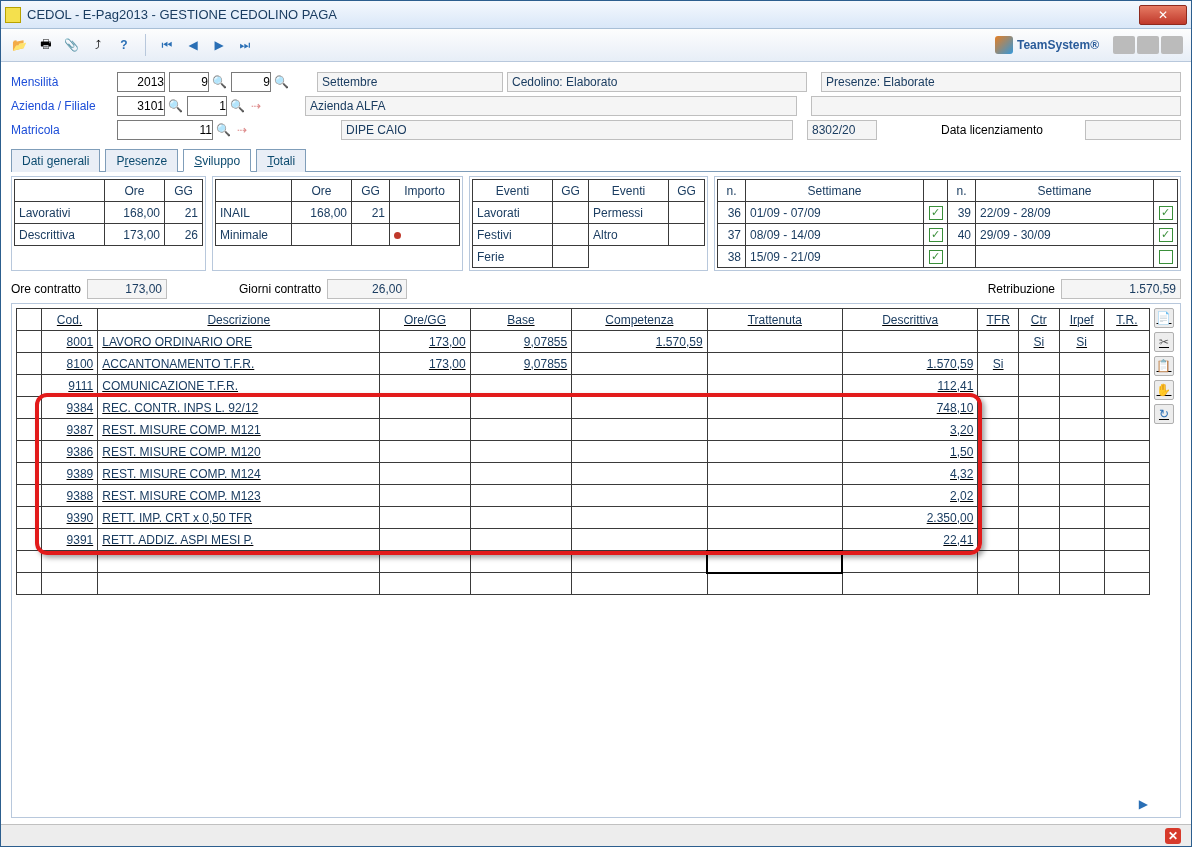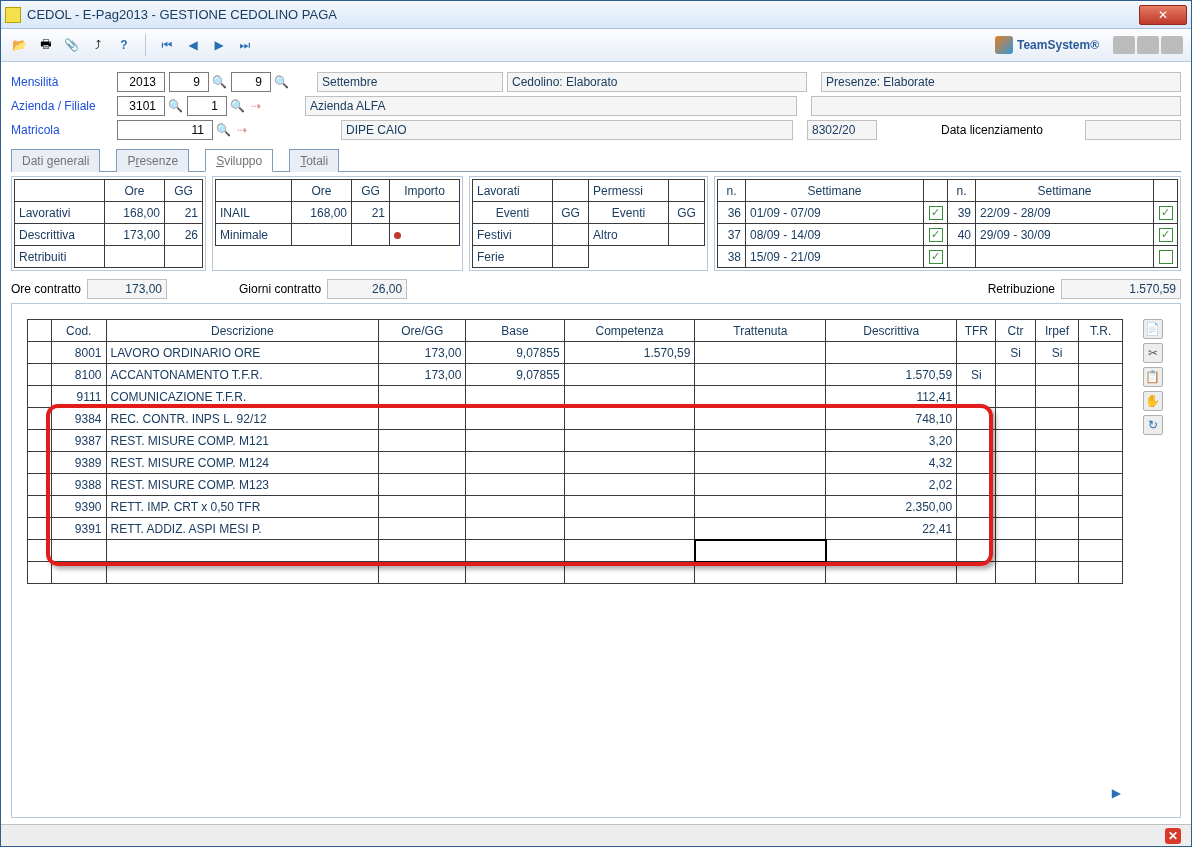--- a/index.html
+++ b/index.html
@@ -13,36 +13,36 @@
   .tbtn { width:22px; height:22px; border:1px solid transparent; border-radius:2px; display:flex; align-items:center; justify-content:center; cursor:pointer; }
   .sep { width:1px; height:22px; background:#b8c8dc; margin:0 6px; }
   .brand { margin-left:auto; display:flex; align-items:center; gap:4px; color:#2a5c9a; font-weight:600; font-size:14px; }
   .brand-logo { width:18px; height:18px; border-radius:3px; background: linear-gradient(135deg,#e67e22,#3498db); }
   .right-btns { display:flex; gap:2px; margin-left:10px; }
   .gray-btn { width:22px; height:18px; background:#bbb; border-radius:2px; }
   .content { flex:1; padding:8px 10px 6px 10px; display:flex; flex-direction:column; gap:4px; overflow:hidden; }
   .form-area { border:1px solid #b8c8dc; padding:6px 8px 8px 8px; }
   .form-row { display:flex; align-items:center; gap:4px; height:24px; }
   .lbl { width:102px; color:#1d4ed8; }
-  .inp { height:20px; border:1px solid #7a7a7a; background:#fff; padding:0 8px; text-align:right; }
+  .inp { height:20px; border:1px solid #7a7a7a; background:#fff; padding:0 0; text-align:right; }
   .srch { width:14px; height:14px; display:inline-flex; align-items:center; justify-content:center; color:#3b6fa3; cursor:pointer; }
   .readonly { background:#f5f5f5; border:1px solid #bfbfbf; height:20px; padding:0 4px; display:flex; align-items:center; color:#1b3d61; }
   .tabs { display:flex; border-bottom:1px solid #7f9db9; margin-top:6px; }
-  .tab { padding:4px 10px 3px 10px; border:1px solid #7f9db9; border-bottom:none; margin-right:16px; background:#e9eef6; color:#737373; cursor:pointer; position:relative; top:1px; }
+  .tab { padding:4px 10px 3px 10px; border:1px solid #7f9db9; border-bottom:none; margin-right:5px; background:#e9eef6; color:#0c4a6e; cursor:pointer; position:relative; top:1px; }
   .tab.active { background:#fff; font-weight:400; top:1px; border-bottom:1px solid #fff; }
   .section { border:1px solid #b8c8dc; padding:4px; }
   .mid-row { display:flex; gap:6px; }
   table { border-collapse:collapse; }
   table th, table td { border:1px solid #3a3a3a; padding:1px 4px; height:22px; background:#fff; color:#1b3d61; }
   table th { font-weight:400; text-align:center; background:#fff; }
   .r { text-align:right; }
   .c { text-align:center; }
   .summary-row { display:flex; align-items:center; gap:6px; margin-top:4px; }
   .chk { width:14px; height:14px; border:1px solid #3a8f3a; background:#fff; display:inline-flex; align-items:center; justify-content:center; color:#3a8f3a; font-size:11px; }
-  .main-grid-wrap { flex:1; border:1px solid #b8c8dc; padding:15px; display:flex; gap:20px; overflow:hidden; min-height:0; }
+  .main-grid-wrap { flex:1; border:1px solid #b8c8dc; padding:4px; display:flex; gap:4px; overflow:hidden; min-height:0;text-decoration:underline; }
   .main-grid { flex:1; overflow:auto; position:relative; }
   .main-grid table { width:100%; }
   .main-grid th { position:sticky; top:0; }
   .side-tools { width:22px; display:flex; flex-direction:column; gap:4px; }
   .side-tools div { width:20px; height:20px; border:1px solid #b0b0b0; background:#ededed; border-radius:2px; cursor:pointer; display:flex; align-items:center; justify-content:center; color:#555; }
   .highlight-rect { position:absolute; border:4px solid #e21b1b; border-radius:12px; pointer-events:none; box-shadow: 3px 3px 5px rgba(0,0,0,0.35); }
   .footer { height:22px; background:#ededed; border-top:1px solid #c0c0c0; display:flex; align-items:center; justify-content:flex-end; padding:0 10px; }
   .footer .err { width:16px; height:16px; background:#d73a2b; border-radius:3px; color:#fff; display:flex; align-items:center; justify-content:center; font-weight:bold; cursor:pointer; }
   .u { text-decoration:underline; }
   .sel-cell { border:2px solid #000 !important; }
@@ -143,25 +143,20 @@
           <tr>
                 <td>Lavorativi</td>
                 <td class="r">168,00</td>
                 <td class="r">21</td>
               </tr>
           <tr>
                 <td>Descrittiva</td>
                 <td class="r">173,00</td>
                 <td class="r">26</td>
               </tr>
-          <tr>
-                <td>Retribuiti</td>
-                <td class="r"></td>
-                <td class="r"></td>
-              </tr>
         </tbody>
           </table>
       </div>
 
       <div class="section" style="padding:2px">
         <table>
           <tbody>
               <tr>
                 <th style="width:76px"></th>
                 <th style="width:60px">Ore</th>
@@ -181,30 +176,30 @@
                 <td><span style="display:inline-block;width:7px;height:7px;border-radius:50%;background:#c0392b;"></span></td>
               </tr>
         </tbody>
           </table>
       </div>
 
       <div class="section" style="padding:2px">
         <table>
           <tbody>
               <tr>
-                <td>Lavorati</td>
-                <td></td>
-                <td>Permessi</td>
-                <td></td>
-              </tr>
-          <tr>
                 <th style="width:80px">Eventi</th>
                 <th style="width:36px">GG</th>
                 <th style="width:80px">Eventi</th>
                 <th style="width:36px">GG</th>
+              </tr>
+          <tr>
+                <td>Lavorati</td>
+                <td></td>
+                <td>Permessi</td>
+                <td></td>
               </tr>
           <tr>
                 <td>Festivi</td>
                 <td></td>
                 <td>Altro</td>
                 <td></td>
               </tr>
           <tr>
                 <td>Ferie</td>
                 <td></td>
@@ -351,20 +346,34 @@
                 <td class="r"></td>
                 <td class="r"></td>
                 <td class="r">3,20</td>
                 <td class="c"></td>
                 <td class="c"></td>
                 <td class="c"></td>
                 <td class="c"></td>
               </tr>
               <tr>
                 <td class="c"></td>
+                <td class="r">9386</td>
+                <td>REST. MISURE COMP. M120</td>
+                <td class="r"></td>
+                <td class="r"></td>
+                <td class="r"></td>
+                <td class="r"></td>
+                <td class="r">1,50</td>
+                <td class="c"></td>
+                <td class="c"></td>
+                <td class="c"></td>
+                <td class="c"></td>
+              </tr>
+              <tr>
+                <td class="c"></td>
                 <td class="r">9389</td>
                 <td>REST. MISURE COMP. M124</td>
                 <td class="r"></td>
                 <td class="r"></td>
                 <td class="r"></td>
                 <td class="r"></td>
                 <td class="r">4,32</td>
                 <td class="c"></td>
                 <td class="c"></td>
                 <td class="c"></td>

